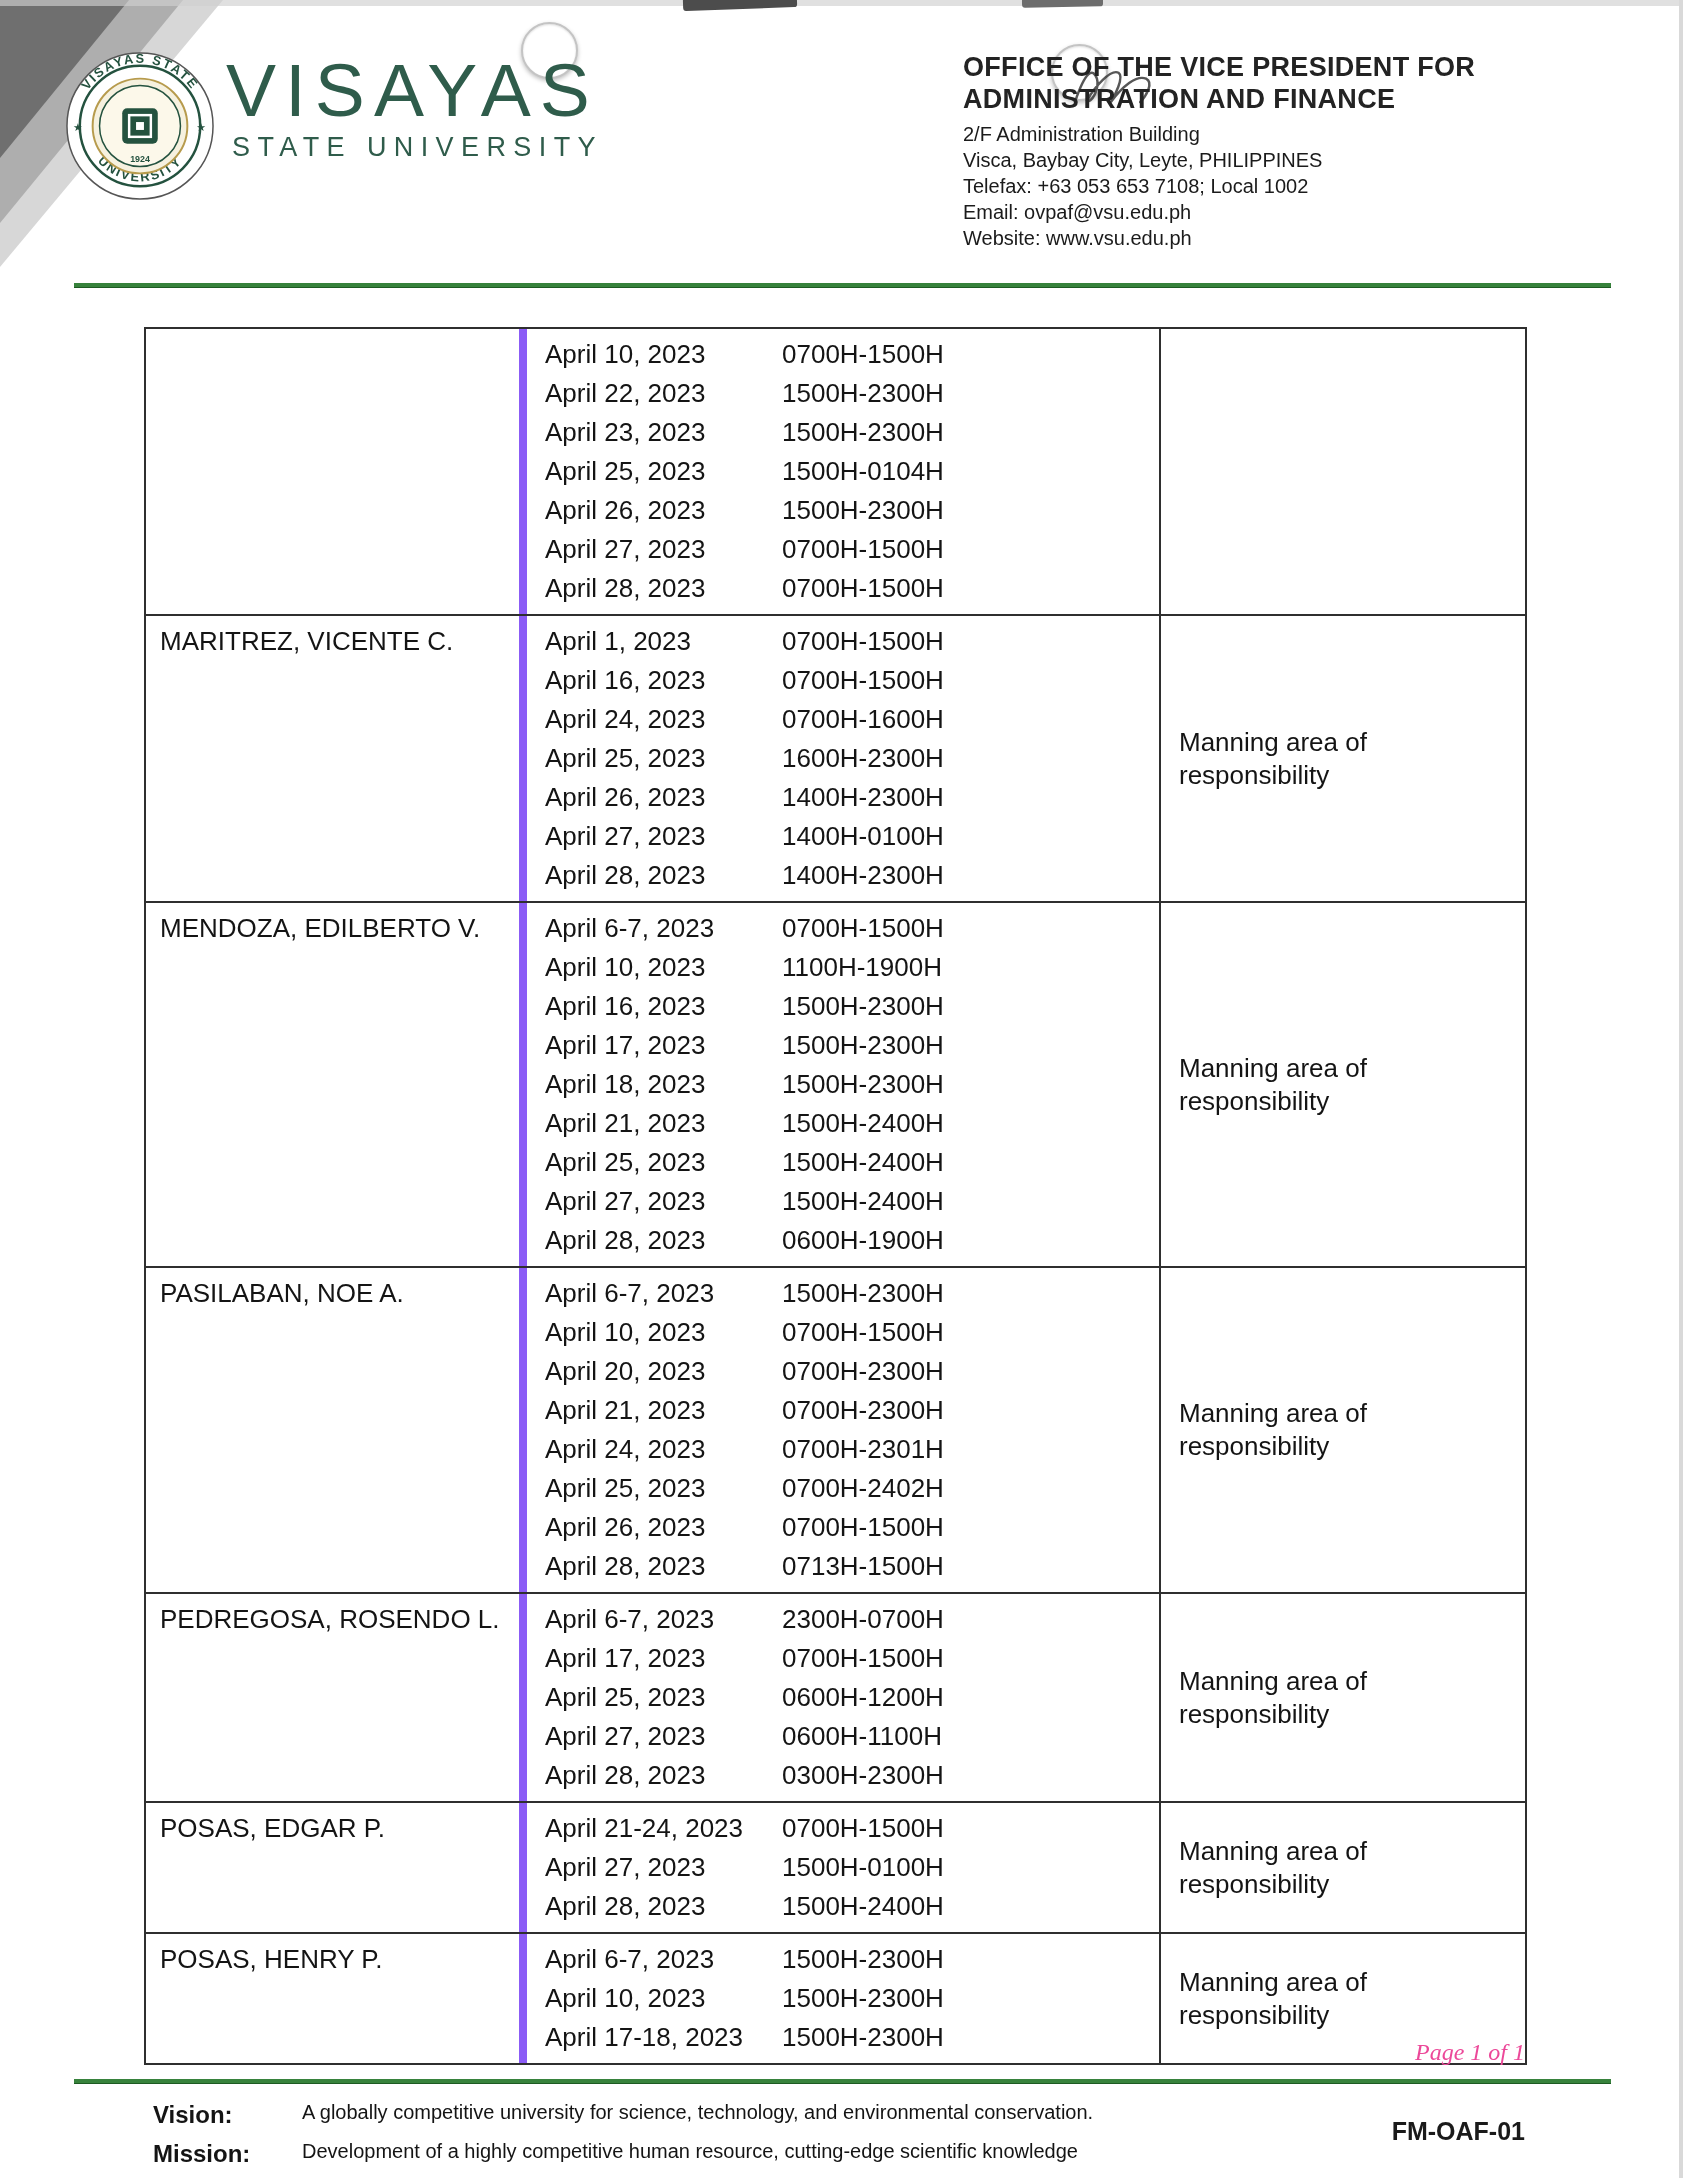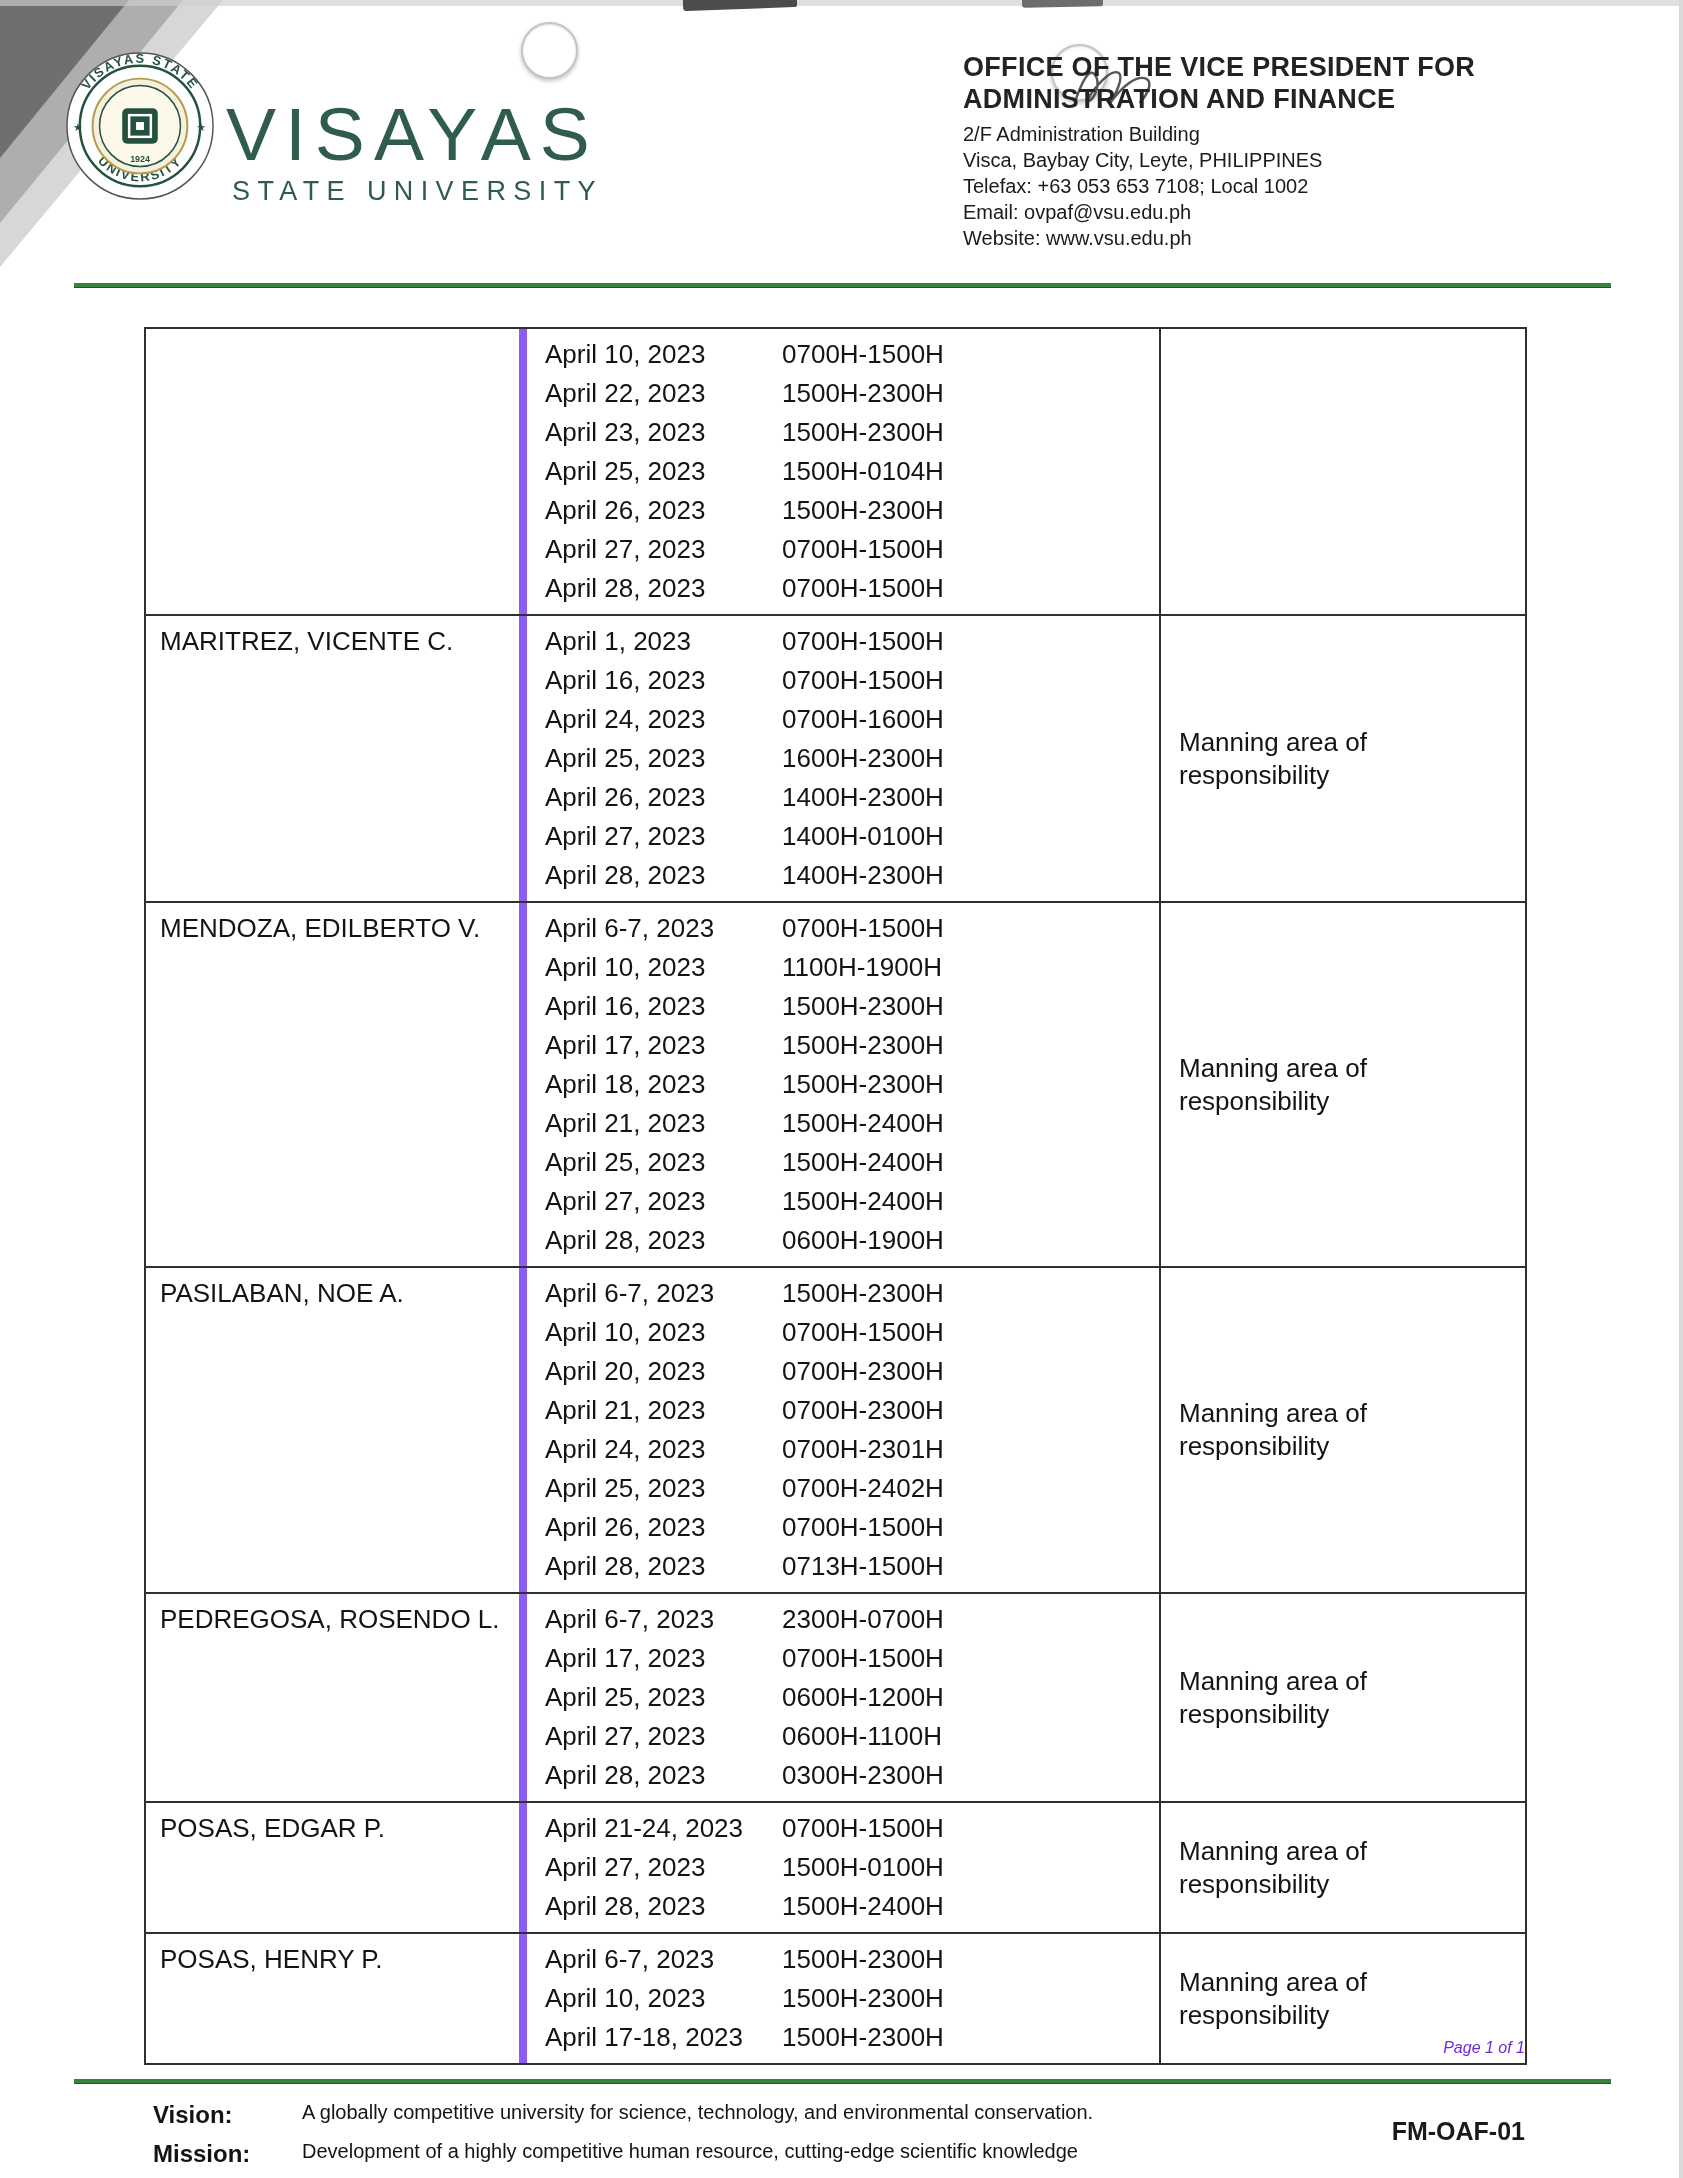--- a/index.html
+++ b/index.html
@@ -23,21 +23,21 @@
   .top-mark-2{position:absolute;left:1022px;top:-3px;width:81px;height:10px;background:#6d6d6d;transform:rotate(-1deg);border-radius:3px;}
   .right-edge{position:absolute;right:0;top:0;width:4px;height:100%;background:#d9d9d9;}
   .hole-punch{position:absolute;width:53px;height:53px;border-radius:50%;
     background:#ffffff;border:2px solid #c4c4c4;
     box-shadow:0 2px 4px rgba(0,0,0,.25), inset 0 1px 2px rgba(0,0,0,.12);}
   .hole-1{left:521px;top:22px;}
   .hole-2{left:1051px;top:44px;}
   .scribble{position:absolute;left:1067px;top:57px;}
   
   .seal{position:absolute;left:65px;top:51px;}
-  .wordmark{position:absolute;left:226px;top:51px;margin-top:44px;}
+  .wordmark{position:absolute;left:226px;top:51px;}
   .uni-name{font-size:75px;letter-spacing:9px;color:#2f5c4b;font-weight:400;line-height:79px;}
   .uni-sub{font-size:27px;letter-spacing:7.4px;color:#2f5c4b;margin-top:2px;margin-left:6px;}
   .office-block{position:absolute;left:931px;top:51px;width:614px;margin-left:32px;}
   .office-title{font-size:27px;font-weight:bold;color:#232323;line-height:32px;letter-spacing:0.3px;}
   .address{margin-top:6px;}
   .address div{font-size:20px;line-height:26px;color:#1b1b1b;}
   .rule{position:absolute;background:#37823c;box-shadow:0 1px 0 #1d5a22;}
   .rule-top{left:74px;top:283px;width:1537px;height:4px;}
   .rule-bottom{left:74px;top:2079px;width:1537px;height:4px;}
   
@@ -54,21 +54,21 @@
     padding:8px 10px 0 14px;
     font-size:26px;line-height:34px;color:#141414;
   }
   .sched-cell{border-right:2px solid #2f2f2f;padding:6px 0 6px 18px;}
   .sched-line{display:flex;align-items:center;height:39px;font-size:26px;color:#141414;gap:17px;}
   .sched-date{width:220px;}
   .sched-time{}
   .remark-cell{display:flex;align-items:center;padding-left:18px;}
   .remark-cell span{display:block;width:248px;font-size:26px;line-height:33px;color:#141414;}
   
-  .page-label{position:absolute;top:2039px;right:158px;font-size:16px;font-style:italic;color:#6d28d9;}
+  .page-label{position:absolute;top:2039px;right:158px;font-size:24px;font-style:italic;color:#ec4899;font-family:Liberation Serif, serif;}
   .form-code{position:absolute;top:2117px;right:158px;font-size:25px;font-weight:bold;color:#1a1a1a;}
   .vm-row{position:absolute;left:153px;width:1188px;display:flex;}
   .vm-vision{top:2101px;}
   .vm-mission{top:2140px;}
   .vm-label{width:149px;font-size:24px;font-weight:bold;color:#141414;flex:0 0 149px;}
   .vm-text{font-size:20px;color:#141414;}
 </style>
 </head>
 <body>
 

